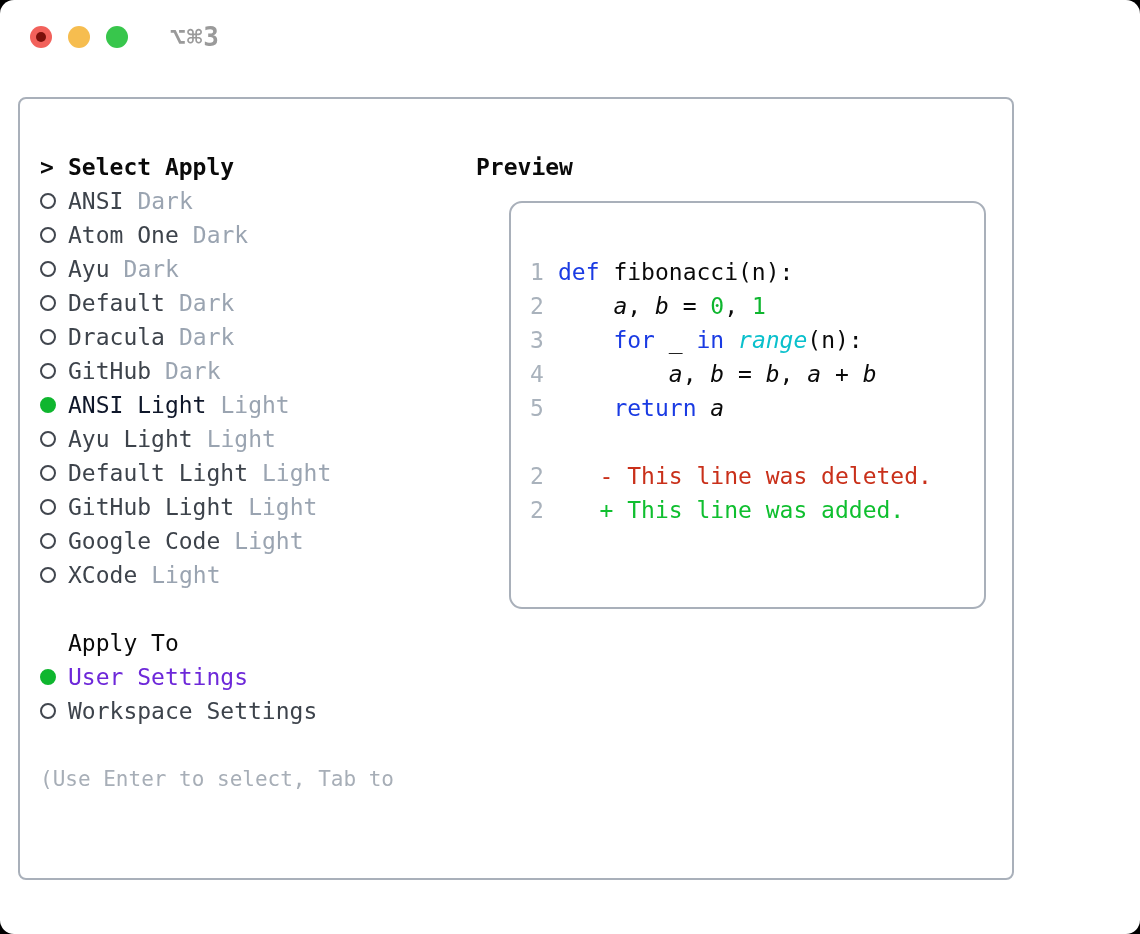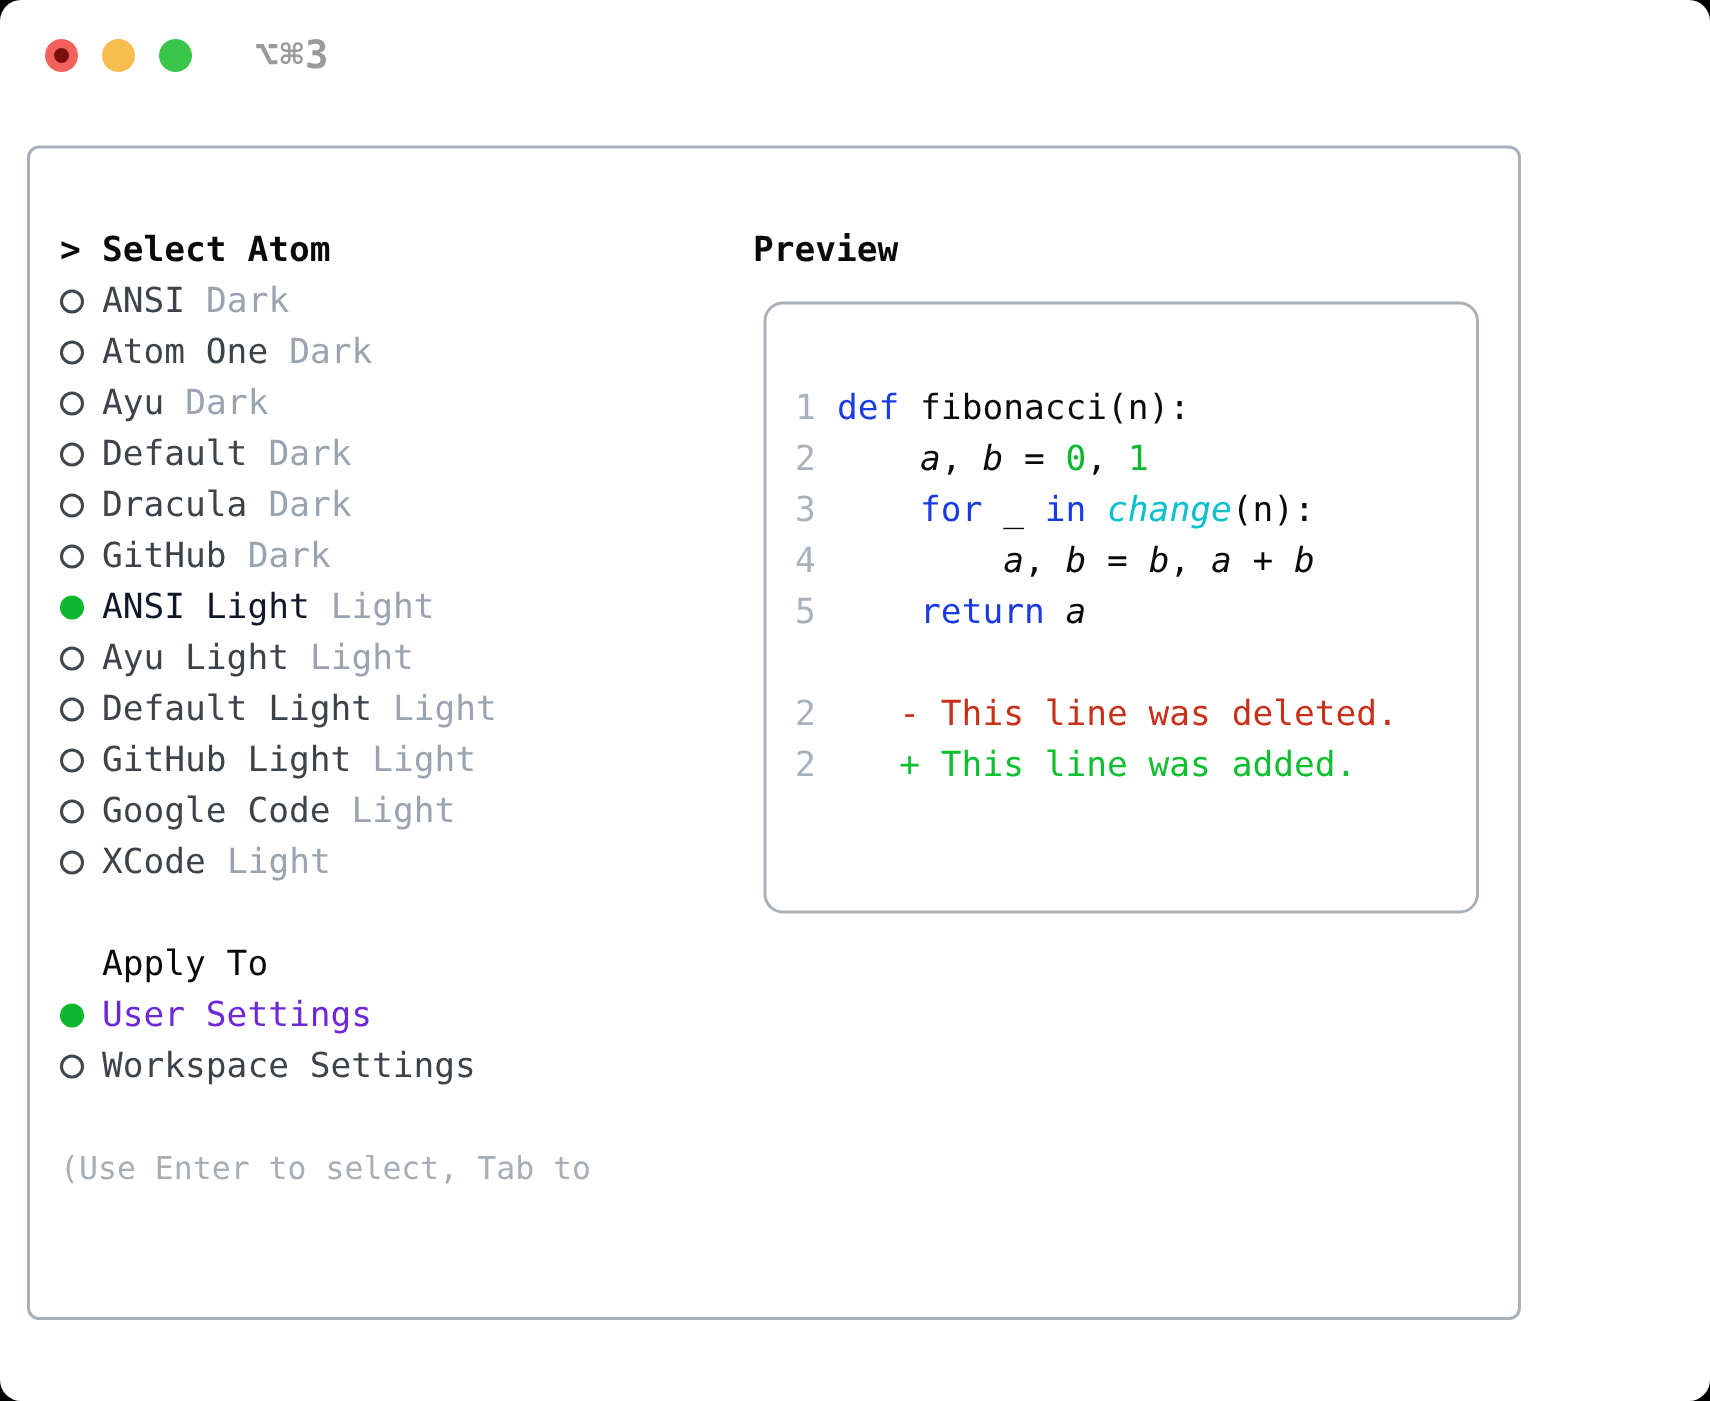--- a/index.html
+++ b/index.html
@@ -30,21 +30,21 @@
   .theme-row .tag{color:#9aa4b1;padding-left:14px;text-align:right;}
   .theme-row.selected .name{color:#0f172a;}
   .theme-row.selected .bullet::before{background:#0fb62f;border-color:#0fb62f;}
   .apply-row.selected .label{color:#6d28d9;}
   .apply-row.selected .bullet::before{background:#0fb62f;border-color:#0fb62f;}
   .apply-header .label{color:#0a0a0a;}
   .spacer{height:34px;}
   .hint{color:#a7aeb7;line-height:34px;font-size:21px;}
 
   
-  .preview-title{position:absolute;left:482px;top:51px;height:34px;display:flex;align-items:center;
+  .preview-title{position:absolute;left:456px;top:51px;height:34px;display:flex;align-items:center;
                  font-size:23px;font-weight:bold;color:#0a0a0a;}
   .preview-box{position:absolute;left:489px;top:102px;width:477px;height:408px;border:2px solid #a9b0ba;border-radius:13px;box-sizing:border-box;background:#fff;overflow:hidden;}
   .code{padding:52px 0 0 19px;font-size:23px;}
   .code-line{white-space:pre;height:34px;line-height:34px;}
   .ln{color:#a9b2bc;margin-right:14px;display:inline-block;min-width:14px;}
   .tk-pl{color:#0a0a0a;}
   .tk-kw{color:#1a3be3;}
   .tk-bi{color:#0ac0cc;font-style:italic;}
   .tk-num{color:#0fb62f;}
   .tk-var{color:#0a0a0a;font-style:italic;}
@@ -64,21 +64,21 @@
       <div class="tl tl-green"></div>
       <div class="shortcut">⌥⌘3</div>
     </div>
 
     <div class="panel">
 
       <div class="left-col">
 
         <div class="row header">
           <span class="prefix">&gt;</span>
-          <span class="label">Select Atom</span>
+          <span class="label">Select Apply</span>
         </div>
 
         <div>
 
             <div class="row theme-row">
               <span class="bullet"></span>
               <span class="name">ANSI</span>
               <span class="tag">Dark</span>
             </div>
 
@@ -176,21 +176,21 @@
         </div>
 
       </div>
 
       <div class="preview-title">Preview</div>
 
       <div class="preview-box">
         <div class="code">
             <div class="code-line"><span class="ln">1</span><span class="tk-kw">def</span><span class="tk-pl"> fibonacci(n):</span></div>
             <div class="code-line"><span class="ln">2</span><span class="tk-pl">    </span><span class="tk-var">a</span><span class="tk-pl">, </span><span class="tk-var">b</span><span class="tk-pl"> = </span><span class="tk-num">0</span><span class="tk-pl">, </span><span class="tk-num">1</span></div>
-            <div class="code-line"><span class="ln">3</span><span class="tk-pl">    </span><span class="tk-kw">for</span><span class="tk-pl"> _ </span><span class="tk-kw">in</span><span class="tk-pl"> </span><span class="tk-bi">change</span><span class="tk-pl">(n):</span></div>
+            <div class="code-line"><span class="ln">3</span><span class="tk-pl">    </span><span class="tk-kw">for</span><span class="tk-pl"> _ </span><span class="tk-kw">in</span><span class="tk-pl"> </span><span class="tk-bi">range</span><span class="tk-pl">(n):</span></div>
             <div class="code-line"><span class="ln">4</span><span class="tk-pl">        </span><span class="tk-var">a</span><span class="tk-pl">, </span><span class="tk-var">b</span><span class="tk-pl"> = </span><span class="tk-var">b</span><span class="tk-pl">, </span><span class="tk-var">a</span><span class="tk-pl"> + </span><span class="tk-var">b</span></div>
             <div class="code-line"><span class="ln">5</span><span class="tk-pl">    </span><span class="tk-kw">return</span><span class="tk-pl"> </span><span class="tk-var">a</span></div>
             <div class="code-line"><span class="ln"></span></div>
             <div class="code-line"><span class="ln">2</span><span class="tk-del">   - This line was deleted.</span></div>
             <div class="code-line"><span class="ln">2</span><span class="tk-add">   + This line was added.</span></div>
           </div>
       </div>
 
     </div>
   </div>

